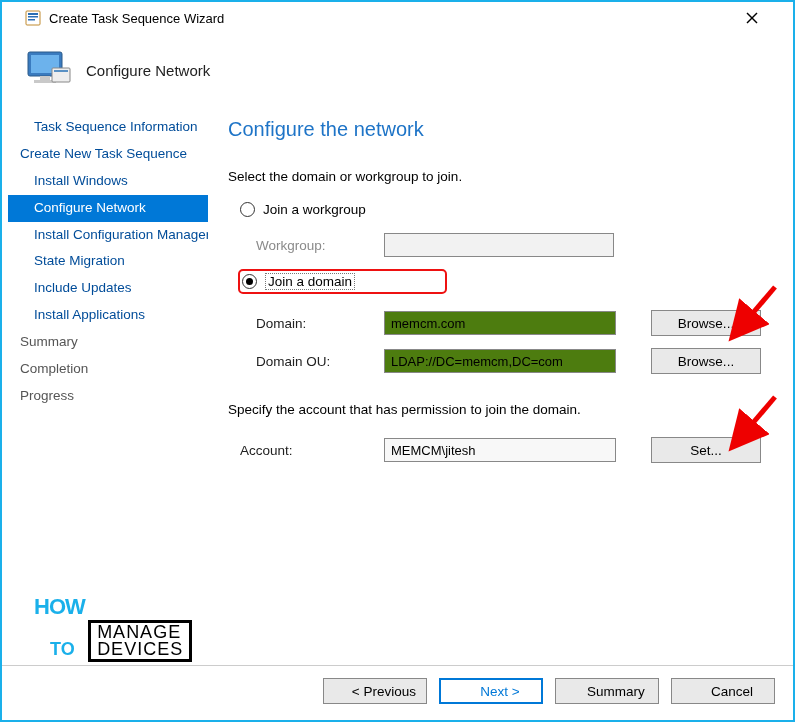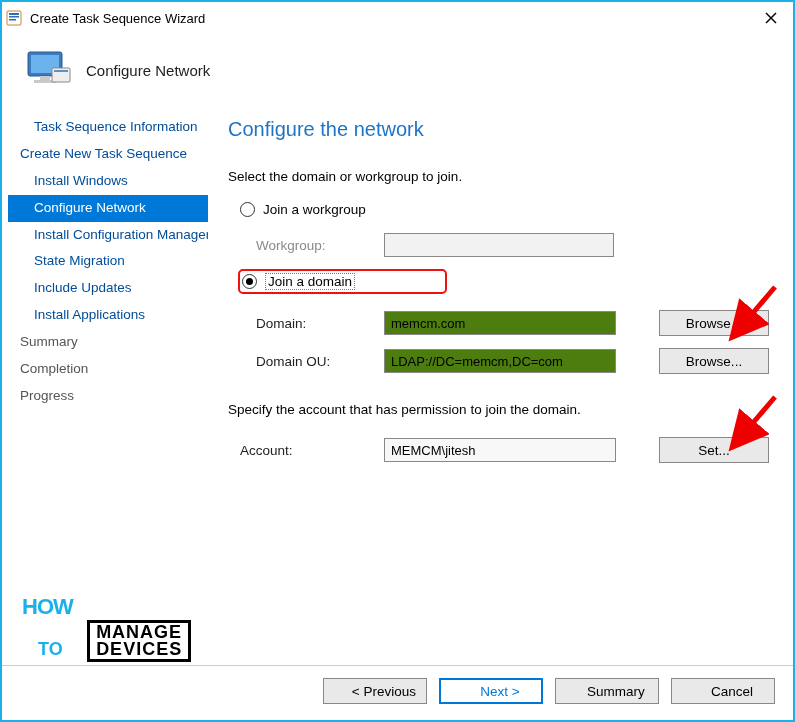--- a/index.html
+++ b/index.html
@@ -8,21 +8,21 @@
     width: 795px; height: 722px;
     border: 2px solid #1ab0ea;
     position: relative;
     background: #fff;
     display: flex;
     flex-direction: column;
   }
   .titlebar {
     height: 32px;
     display: flex; align-items: center;
-    padding: 0 0;
+    padding: 0 19px;
     font-size: 13px;
     color: #000;
   }
   .titlebar .t-icon { width: 16px; height: 16px; margin: 0 8px 0 4px; }
   .titlebar .t-title { flex: 1; }
   .titlebar .t-close { width: 44px; height: 28px; display:flex; align-items:center; justify-content:center; font-size:16px; }
 
   .header-band {
     display:flex; align-items:center; gap:14px;
     padding: 12px 22px 20px 22px;
@@ -45,21 +45,21 @@
   }
   .nav-item { padding:4px 6px 4px 12px; line-height:1.4; cursor:default; }
   .nav-root { font-weight:400; color:#004c99; }
   .nav-sub  { padding-left:26px; color:#004c99; }
   .nav-root.plain, .nav-plain { color:#555; }
   .nav-sel {
     background:#0078d7; color:#fff;
   }
   
   .panel {
-    flex:1; padding: 4px 24px 0 20px;
+    flex:1; padding: 4px 32px 0 20px;
     font-size:13.5px;
     display:flex; flex-direction:column;
     position:relative;
   }
   .panel h1 {
     font-size:20px; font-weight:400; color:#1e74c7; margin:0 0 28px 0;
   }
   .section-text { margin-bottom:14px; }
   .radio-row { display:flex; align-items:center; gap:8px; margin:4px 0 10px 12px; }
   .radio-outer {
@@ -95,30 +95,30 @@
     display:flex; gap:12px; justify-content:flex-end;
   }
   .buttons-bar .btn { min-width:104px;padding-left:28px; }
   .btn-primary { border:2px solid #0078d7; background:#fff; color:#0078d7; }
 
   
   .arrow {
     position:absolute; pointer-events:none;
   }
   .watermark {
-    position:absolute; bottom:58px; left:20px;
+    position:absolute; bottom:58px; left:32px;
     font-family: Arial, sans-serif;
     pointer-events:none;
   }
   .watermark .how { color:#1ab0ea; font-weight:800; font-size:22px; letter-spacing:-1px; }
   .watermark .to  { color:#1ab0ea; font-weight:800; font-size:18px; }
   .watermark .boxwords {
     display:inline-block; border:3px solid #000; padding:1px 6px;
-    font-weight:700; font-size:18px; line-height:0.95; letter-spacing:1px;
-    margin-left:20px;
+    font-weight:400; font-size:18px; line-height:0.95; letter-spacing:1px;
+    margin-left:9px;
   }
 </style>
 </head>
 <body>
 
 <div class="window">
 
   <div class="titlebar">
     <span class="t-icon">
       <svg viewBox="0 0 16 16" width="16" height="16">

